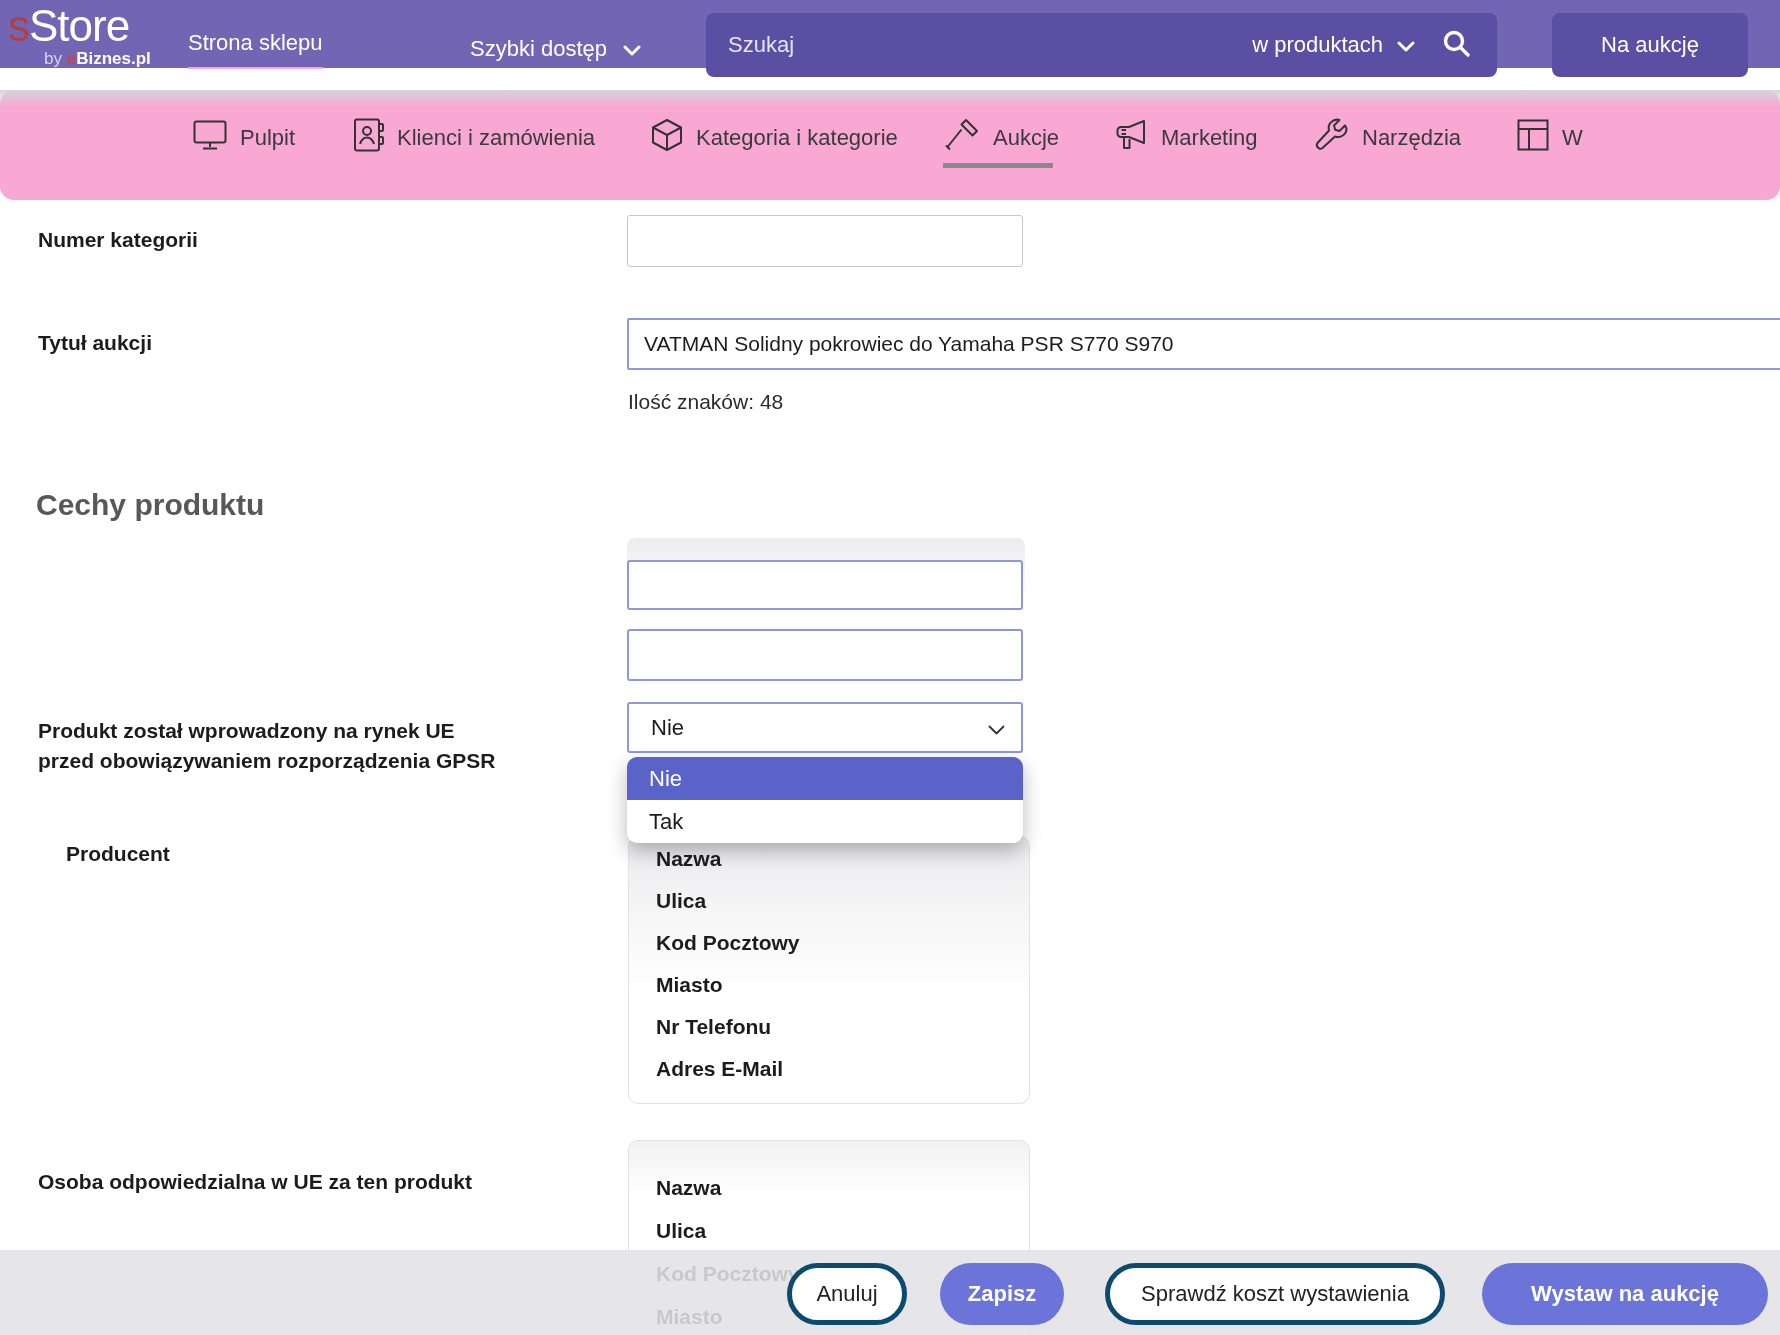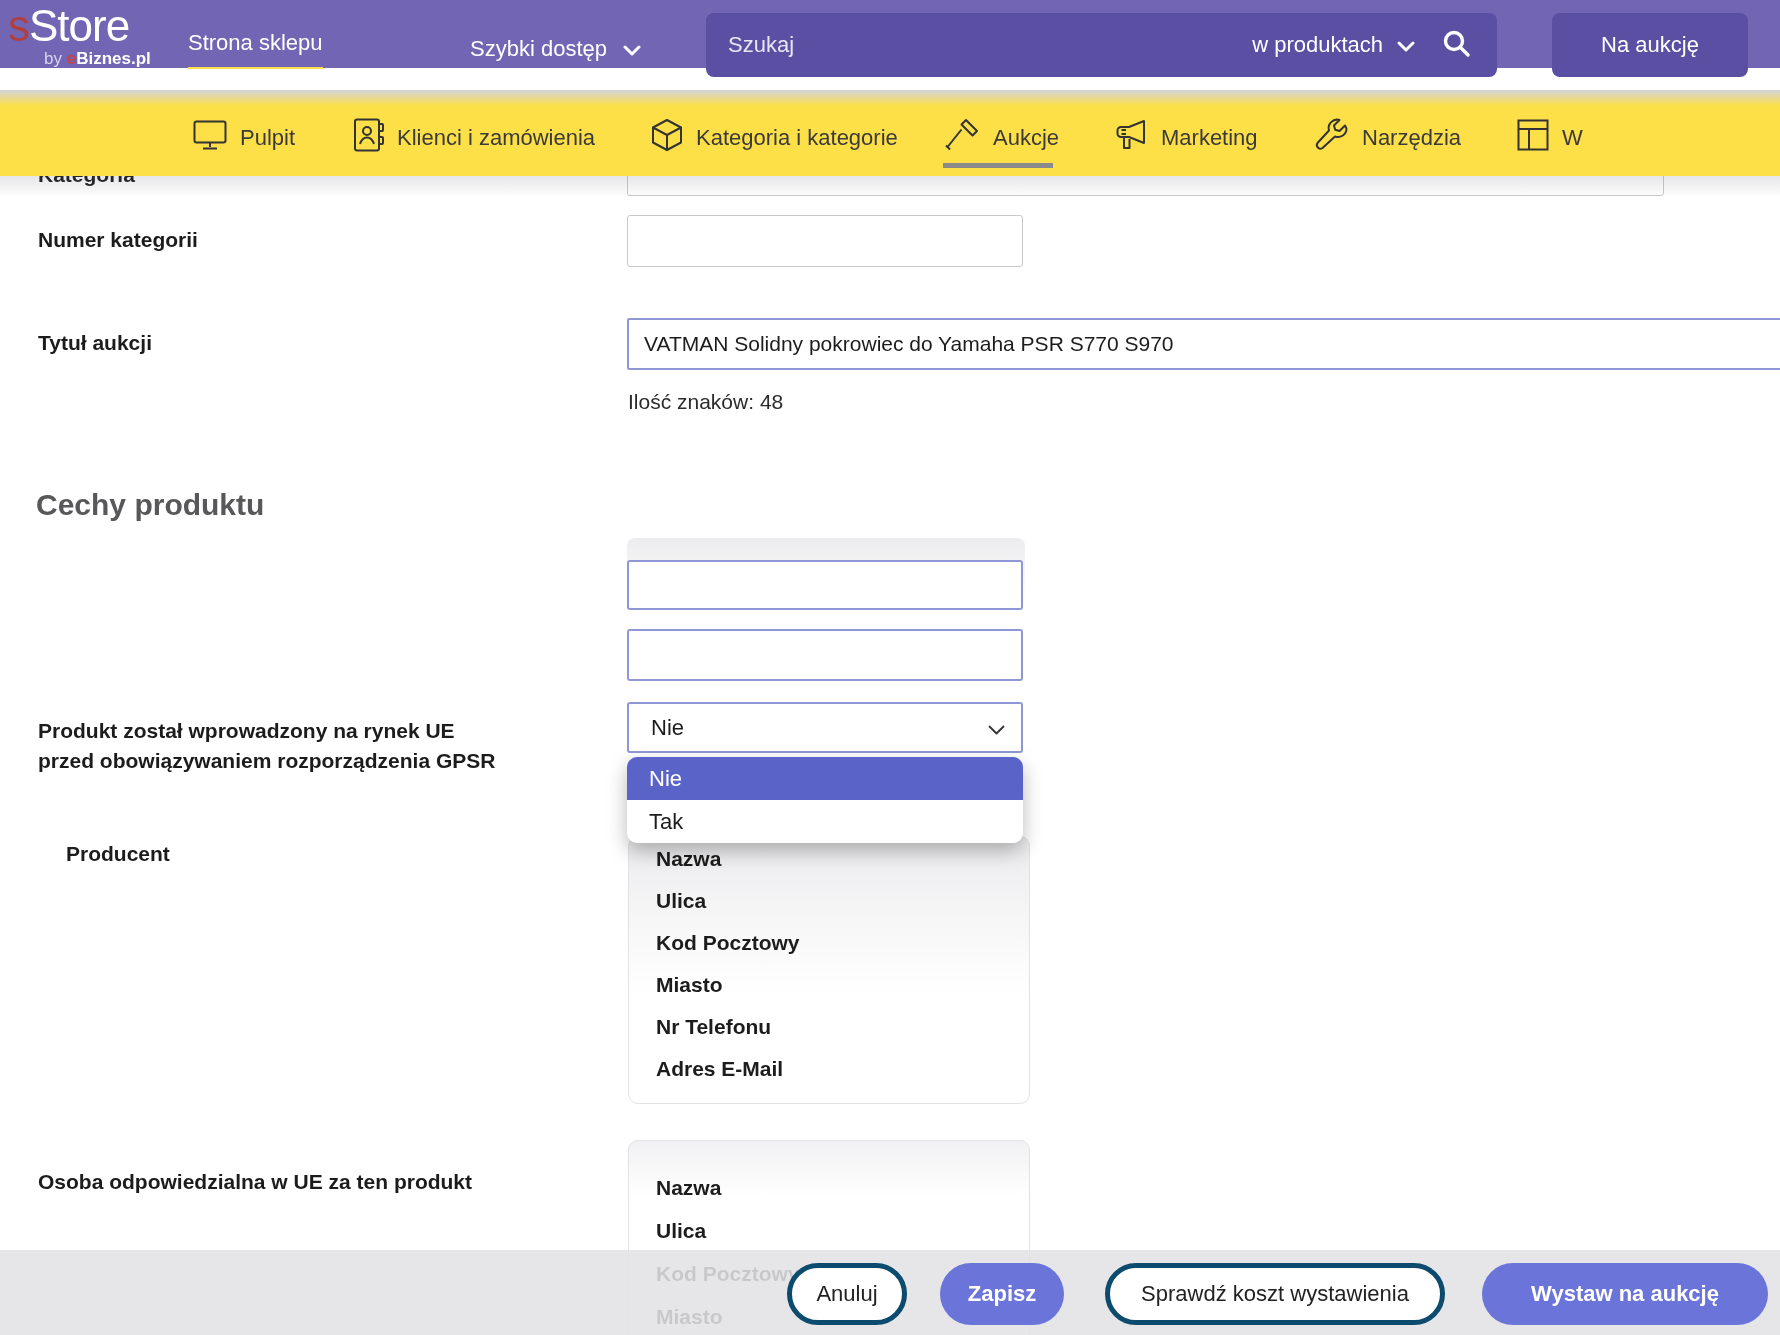--- a/index.html
+++ b/index.html
@@ -9,35 +9,35 @@
   
   .header{position:absolute;left:0;top:0;width:100%;height:68px;background:#7165b4;z-index:40;}
   .logo{position:absolute;left:8px;top:4px;line-height:1;}
   .logo-main{font-size:44px;font-weight:400;color:#fff;letter-spacing:-1px;}
   .logo-s{color:#b04040;}
   .logo-by{font-size:17px;margin-top:2px;padding-left:36px;color:#fff;}
   .logo-by .by{color:#d9d4ec;font-weight:300;}
   .logo-by .e{color:#c94343;font-weight:700;}
   .logo-by .rest{font-weight:700;}
   .shop-link{position:absolute;left:188px;top:30px;font-size:22px;color:#fff;
-             padding-bottom:11px;border-bottom:2px solid #fde047;cursor:pointer;}
+             padding-bottom:11px;border-bottom:2px solid #f9a8d4;cursor:pointer;}
   .quick{position:absolute;left:470px;top:36px;display:flex;align-items:center;gap:16px;
          font-size:22px;color:#fff;cursor:pointer;}
   .searchbox{position:absolute;left:706px;top:13px;width:791px;height:64px;border-radius:8px;
              background:#5a4fa2;display:flex;align-items:center;padding:0 26px 0 20px;box-sizing:border-box;}
   .searchbox input{flex:1;background:transparent;border:none;outline:none;font-size:22px;color:#fff;
                    font-family:inherit;}
   .searchbox input::placeholder{color:#e9e5f7;opacity:1;}
   .search-scope{display:flex;align-items:center;gap:14px;font-size:22px;color:#fff;margin-right:26px;cursor:pointer;}
   .shortcuts{position:absolute;left:1552px;top:13px;width:196px;height:64px;border-radius:8px;
              background:#5a4fa2;color:#fff;font-size:22px;display:flex;align-items:center;
              justify-content:center;cursor:pointer;}
 
   
-  .nav{position:absolute;left:0;top:90px;width:100%;height:86px;background:#fde047;z-index:30;}
+  .nav{position:absolute;left:0;top:90px;width:100%;height:110px;background:#f9a8d4;z-index:30;border-radius:14px;}
   .nav::before{content:"";position:absolute;left:0;top:0;width:100%;height:16px;
                background:linear-gradient(180deg,#d4d4da,rgba(255,255,255,0));}
   .nav-item{position:absolute;top:26px;height:44px;display:flex;align-items:center;gap:13px;
             font-size:22px;color:#3a3a3a;cursor:pointer;white-space:nowrap;}
   .nav-underline{position:absolute;left:943px;top:73px;width:110px;height:5px;background:#8a8a8a;}
   .under-shadow{position:absolute;left:0;top:176px;width:100%;height:22px;z-index:20;pointer-events:none;
                 background:linear-gradient(180deg,rgba(100,100,112,0.16),rgba(100,100,112,0));}
 
   
   .lbl{position:absolute;font-size:21px;font-weight:600;color:#1c1c1c;white-space:nowrap;}

